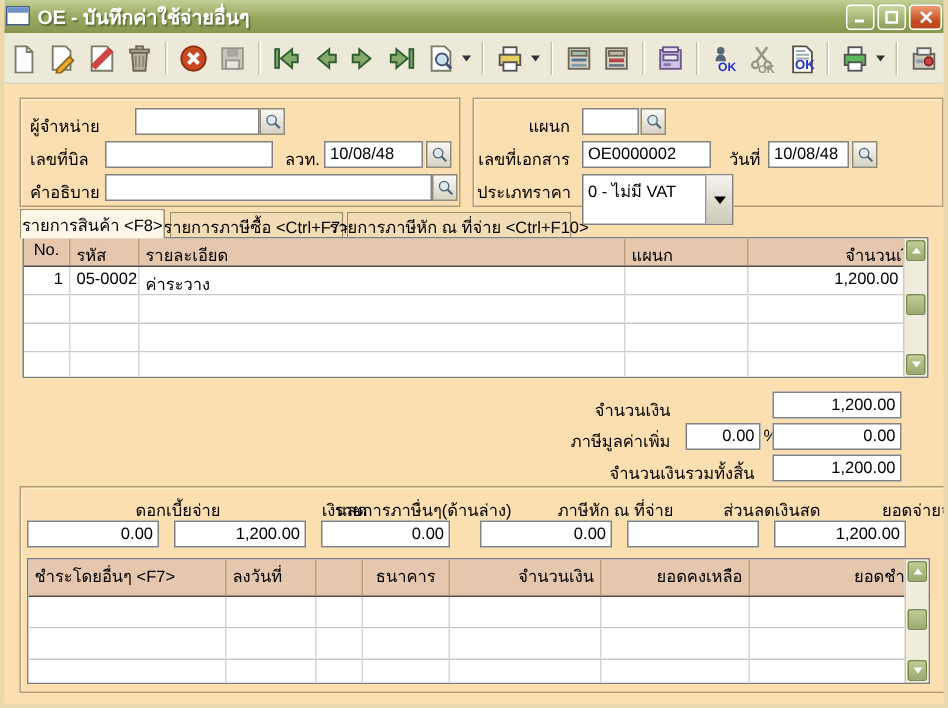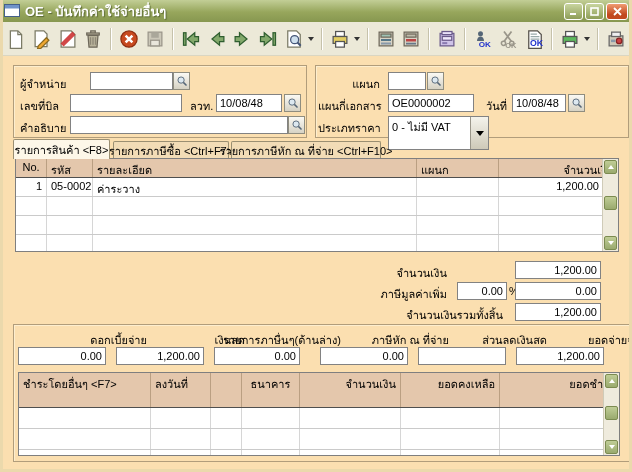--- a/index.html
+++ b/index.html
@@ -264,21 +264,21 @@
 
   <div class="grp" style="left:312px;top:65px;width:312px;height:71px;">
     <div class="rlbl" style="left:2px;top:9px;width:62px;">แผนก</div>
     <input class="inp" style="left: 72px; top: 6px; width: 38px;" value="">
     <button class="mag" style="left:111px;top:6px;">
         <svg width="12" height="12" viewBox="0 0 13 13">
           <circle cx="5.5" cy="5.5" r="3.4" fill="#DCE8F0" stroke="#556677"></circle>
           <path d="M8 8l3.4 3.4" stroke="#556677" stroke-width="1.6"></path>
         </svg>
       </button>
-    <div class="rlbl" style="left:2px;top:31px;width:62px;">แผนกี่เอกสาร</div>
+    <div class="rlbl" style="left:2px;top:31px;width:62px;">เลขที่เอกสาร</div>
     <input class="inp" style="left: 72px; top: 28px; width: 86px;" value="OE0000002">
     <div class="lbl" style="left:170px;top:31px;">วันที่</div>
     <input class="inp" style="left: 196px; top: 28px; width: 54px;" value="10/08/48">
     <button class="mag" style="left:252px;top:28px;">
         <svg width="12" height="12" viewBox="0 0 13 13">
           <circle cx="5.5" cy="5.5" r="3.4" fill="#DCE8F0" stroke="#556677"></circle>
           <path d="M8 8l3.4 3.4" stroke="#556677" stroke-width="1.6"></path>
         </svg>
       </button>
     <div class="rlbl" style="left:2px;top:53px;width:62px;">ประเภทราคา</div>
@@ -360,21 +360,21 @@
     <div class="lbl" style="right:22px;top:6px;">ยอดจ่ายจริง</div>
 
     <input class="inp num" style="left: 4px; top: 22px; width: 88px;" value="0.00">
     <input class="inp num" style="left: 102px; top: 22px; width: 88px;" value="1,200.00">
     <input class="inp num" style="left: 200px; top: 22px; width: 86px;" value="0.00">
     <input class="inp num" style="left: 306px; top: 22px; width: 88px;" value="0.00">
     <input class="inp num" style="left: 404px; top: 22px; width: 88px;" value="">
     <input class="inp num" style="left: 502px; top: 22px; width: 88px;" value="1,200.00">
 
     <div class="tbl" style="left:4px;top:47px;width:602px;height:84px;">
-      <div class="thead" style="height:35px;">
+      <div class="thead" style="height:25px;">
         <div class="th" style="width:132px;">ชำระโดยอื่นๆ &lt;F7&gt;</div>
         <div class="th" style="width:60px;">ลงวันที่</div>
         <div class="th" style="width:31px;"></div>
         <div class="th ac" style="width:58px;">ธนาคาร</div>
         <div class="th ar" style="width:101px;">จำนวนเงิน</div>
         <div class="th ar" style="width:99px;">ยอดคงเหลือ</div>
         <div class="th ar" style="flex:1;border-right:none;">ยอดชำระ</div>
       </div>
       <div class="trow" style="height:21px;width:584px;">
         <div class="td" style="width:132px;"></div>

